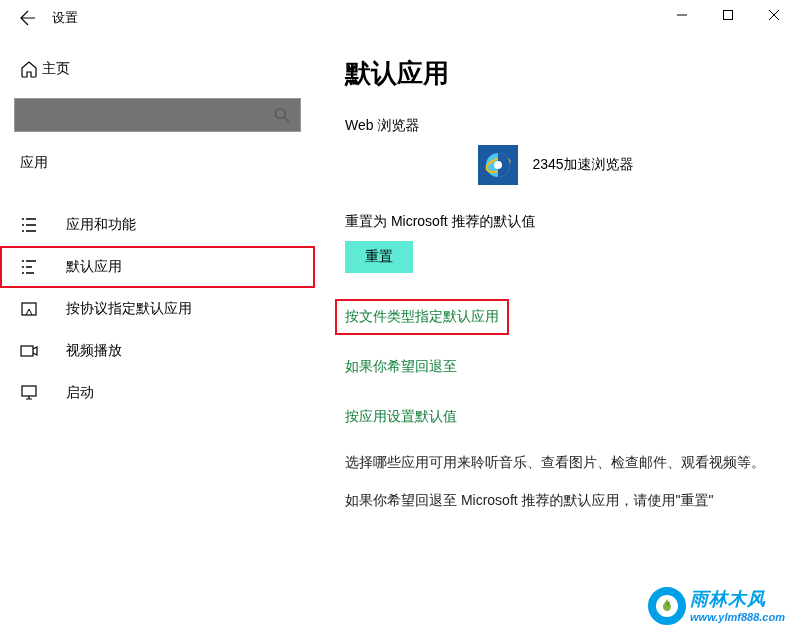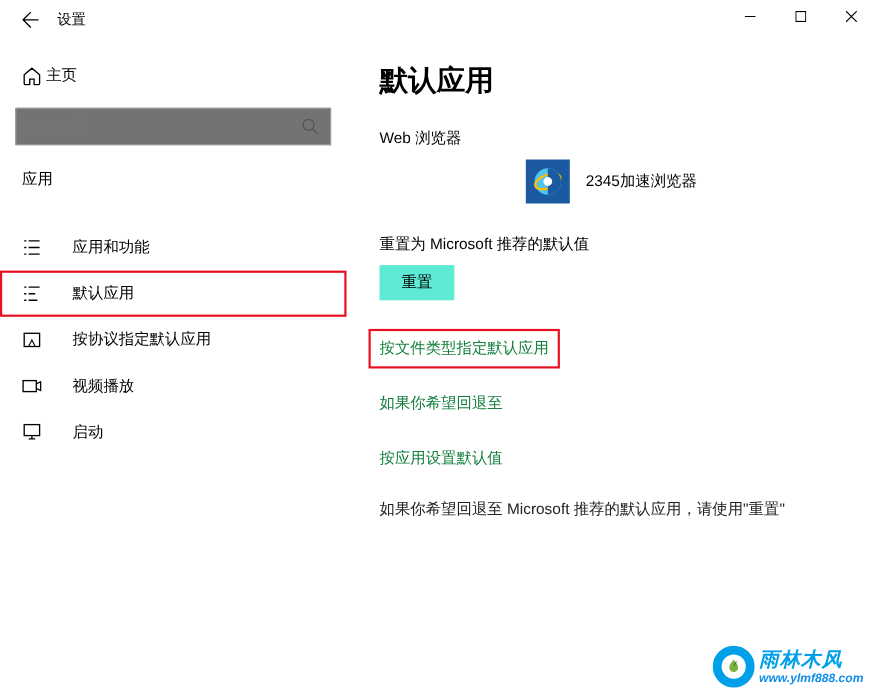--- a/index.html
+++ b/index.html
@@ -168,20 +168,21 @@
       <span class="app-name">2345加速浏览器</span>
     </div>
     
     <div class="subsection-label">重置为 Microsoft 推荐的默认值</div>
     <button class="reset-btn">重置</button>
     
     <div class="link-row"><span class="link-item highlighted">按文件类型指定默认应用</span></div>
     <div class="link-row"><span class="link-item">如果你希望回退至</span></div>
     <div class="link-row"><span class="link-item">按应用设置默认值</span></div>
     
+    <p class="choose-text">选择哪些应用可用来聆听音乐、查看图片、检查邮件、观看视频等。</p>
     <p class="choose-text">如果你希望回退至 Microsoft 推荐的默认应用，请使用"重置"</p>
   </div>
 </div>
 
 <div class="watermark">
   <div class="wm-logo">
     <svg width="24" height="24" viewBox="0 0 24 24">
         <circle cx="12" cy="12" r="11" fill="#fff"></circle>
         <path d="M12 5c-1 3-4 4-4 8 0 2 2 4 4 4s4-2 4-4c0-4-3-5-4-8z" fill="#7cb342"></path>
         <path d="M12 10c1-2 3-3 3-3s-1 3-3 5" fill="#4a7c1f"></path>

